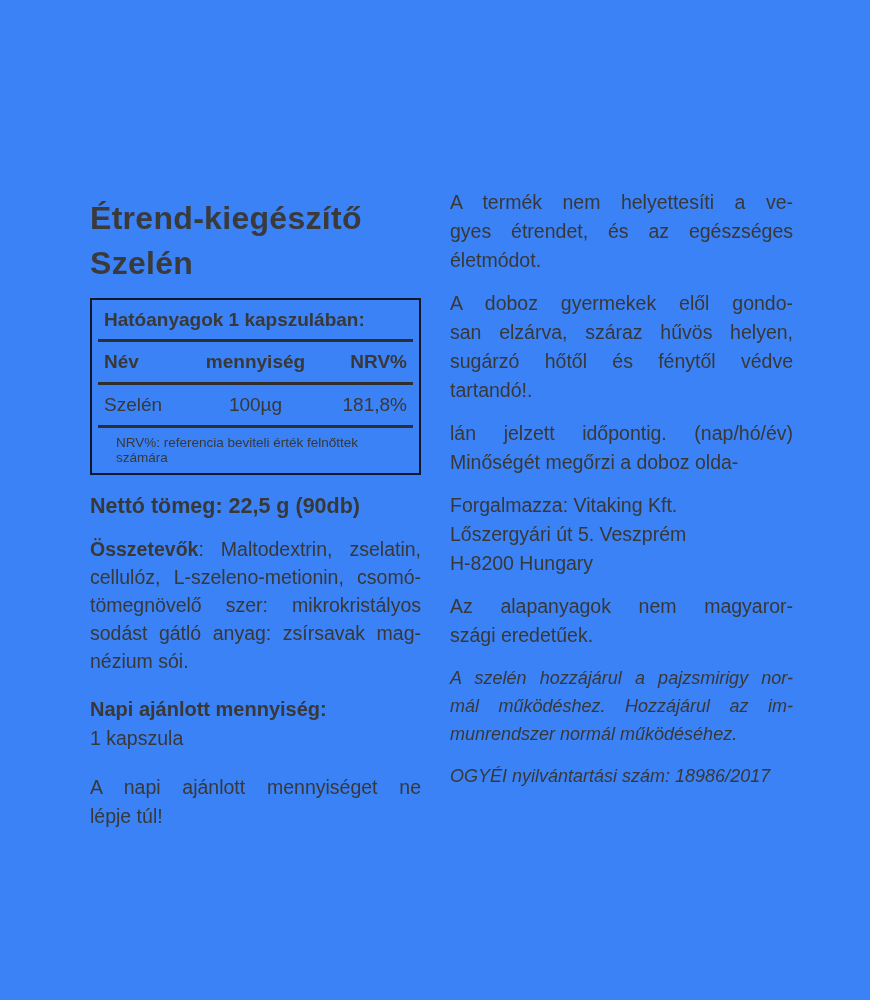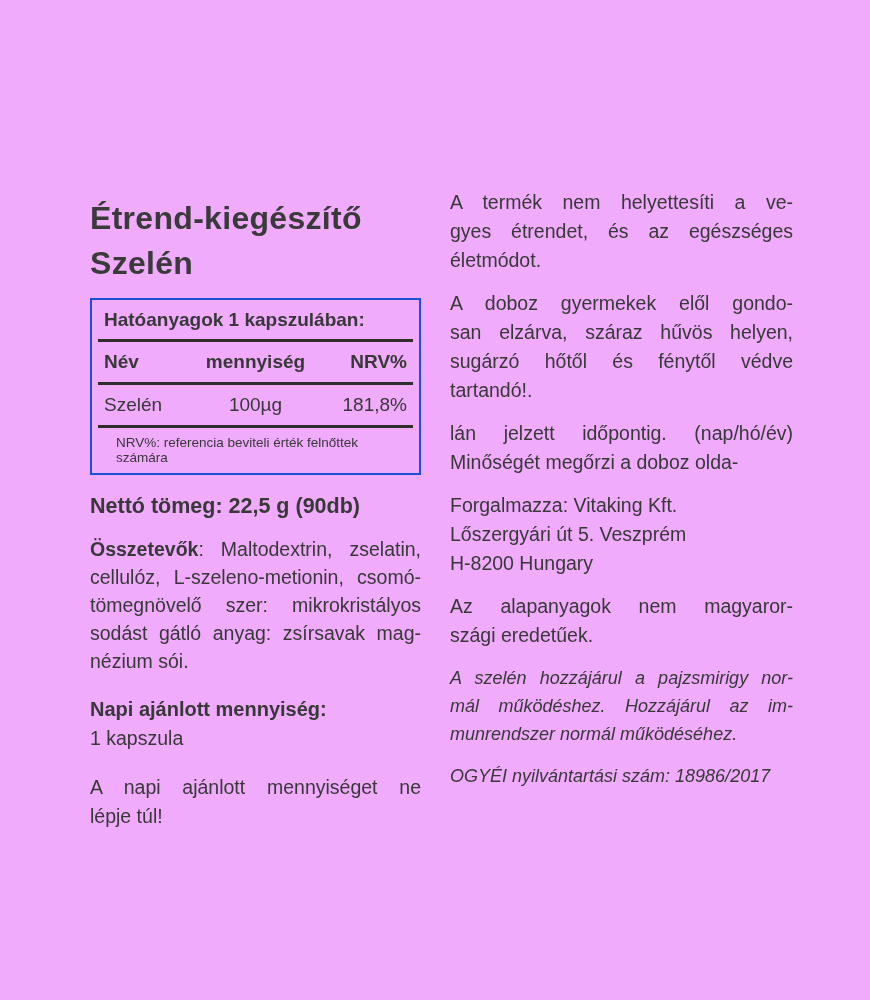--- a/index.html
+++ b/index.html
@@ -1,39 +1,39 @@
 <!DOCTYPE html>
 <html><head>
 <meta charset="utf-8">
 <style>
   html, body { margin: 0; padding: 0; background: #ffffff; }
   .page {
     position: relative;
     width: 870px;
     height: 1000px;
-    background: #f0abfc;
+    background: #3b82f6;
     font-family: "Liberation Sans", sans-serif;
     color: #383838;
     overflow: hidden;
   }
   .col-left  { position: absolute; left: 90px;  top: 196px; width: 331px; }
   .col-right { position: absolute; left: 450px; top: 188px; width: 343px; }
 
   .title {
     font-weight: bold;
     font-size: 32px;
     line-height: 45px;
     letter-spacing: 0.3px;
     color: #3a3a3a;
     margin-bottom: 12px;
   }
 
   
   .tbl {
-    border: 2px solid #1d4ed8;
+    border: 2px solid #0f172a;
     margin-bottom: 17px;
   }
   .tbl-header { font-weight: bold; font-size: 19px; padding: 9px 12px 8px 12px; }
   .rule { height: 3px; background: #2e2e2e; margin: 0 6px; }
   .tbl-cols, .tbl-row { display: flex; padding: 9px 12px; font-size: 19px; align-items: baseline; }
   .tbl-cols { font-weight: bold; }
   .c1 { flex: 1;   text-align: left; }
   .c2 { flex: 1.2; text-align: center; }
   .c3 { flex: 1;   text-align: right; }
   .tbl-foot { font-size: 13.5px; padding: 7px 8px 8px 24px; }

